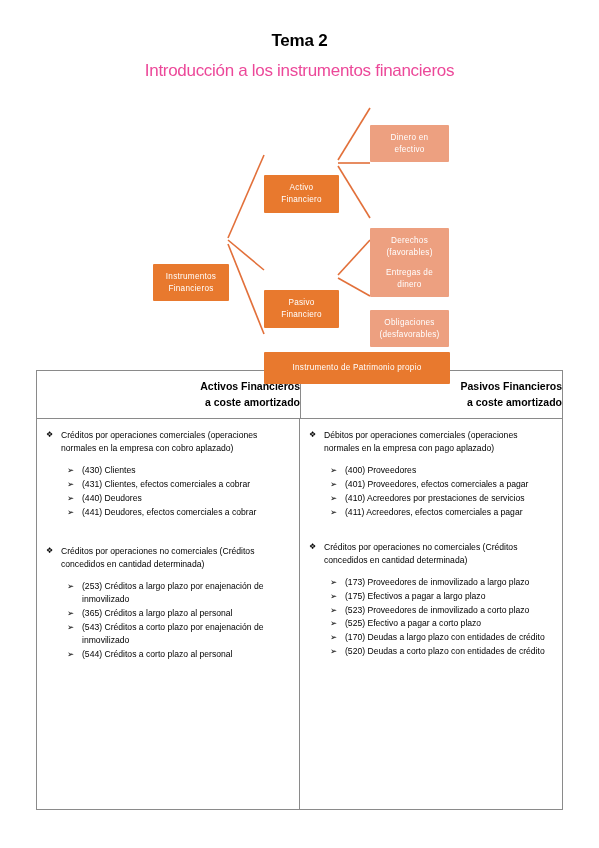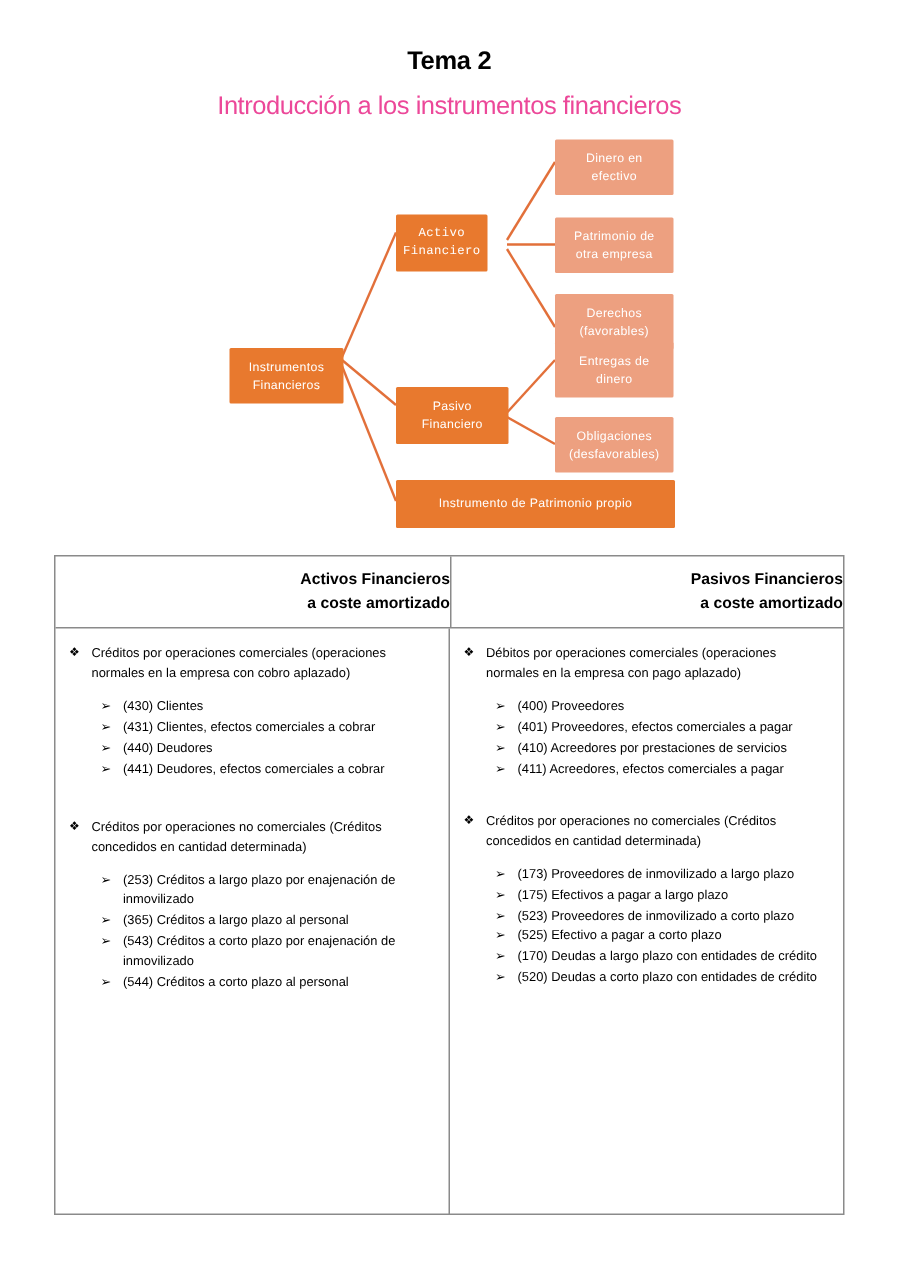--- a/index.html
+++ b/index.html
@@ -63,20 +63,21 @@
     display: flex;
     align-items: center;
     justify-content: center;
     text-align: center;
     color: #ffffff;
     font-size: 8.2px;
     line-height: 1.42;
     letter-spacing: 0.25px;
     padding: 2px 12px;
     z-index: 2;
+    margin-top: 32px;
   }
   .node.dark  { background: #E8792E; }
   .node.light { background: #EDA080; }
   .node.wide  { font-size: 8.2px; }
 
   
   .table {
     position: absolute;
     left: 36px;
     top: 370px;
@@ -186,47 +187,41 @@
     <line x1="338" y1="190" x2="370" y2="208" stroke="#E2703A" stroke-width="1.6"></line>
   </svg>
 
   <div class="node dark" style="left:153px; top:144px; width:76px; height:37px;">
     <span>
       <span>Instrumentos</span><br>
       <span>Financieros</span>
     </span>
   </div>
 
-  <div class="node dark" style="left:264px; top:55px; width:61px; height:38px;font-family:Liberation Mono, monospace;">
+  <div class="node dark" style="left:264px; top:55px; width:75px; height:38px;">
     <span>
       <span>Activo</span><br>
       <span>Financiero</span>
     </span>
   </div>
 
   <div class="node dark" style="left:264px; top:170px; width:75px; height:38px;">
     <span>
       <span>Pasivo</span><br>
       <span>Financiero</span>
     </span>
   </div>
 
   <div class="node light" style="left:370px; top:5px; width:79px; height:37px;">
     <span>
       <span>Dinero en</span><br>
       <span>efectivo</span>
     </span>
   </div>
 
-  <div class="node light" style="left:370px; top:57px; width:79px; height:37px;">
-    <span>
-      <span>Patrimonio de</span><br>
-      <span>otra empresa</span>
-    </span>
-  </div>
 
   <div class="node light" style="left:370px; top:108px; width:79px; height:37px;">
     <span>
       <span>Derechos</span><br>
       <span>(favorables)</span>
     </span>
   </div>
 
   <div class="node light" style="left:370px; top:140px; width:79px; height:37px;">
     <span>

